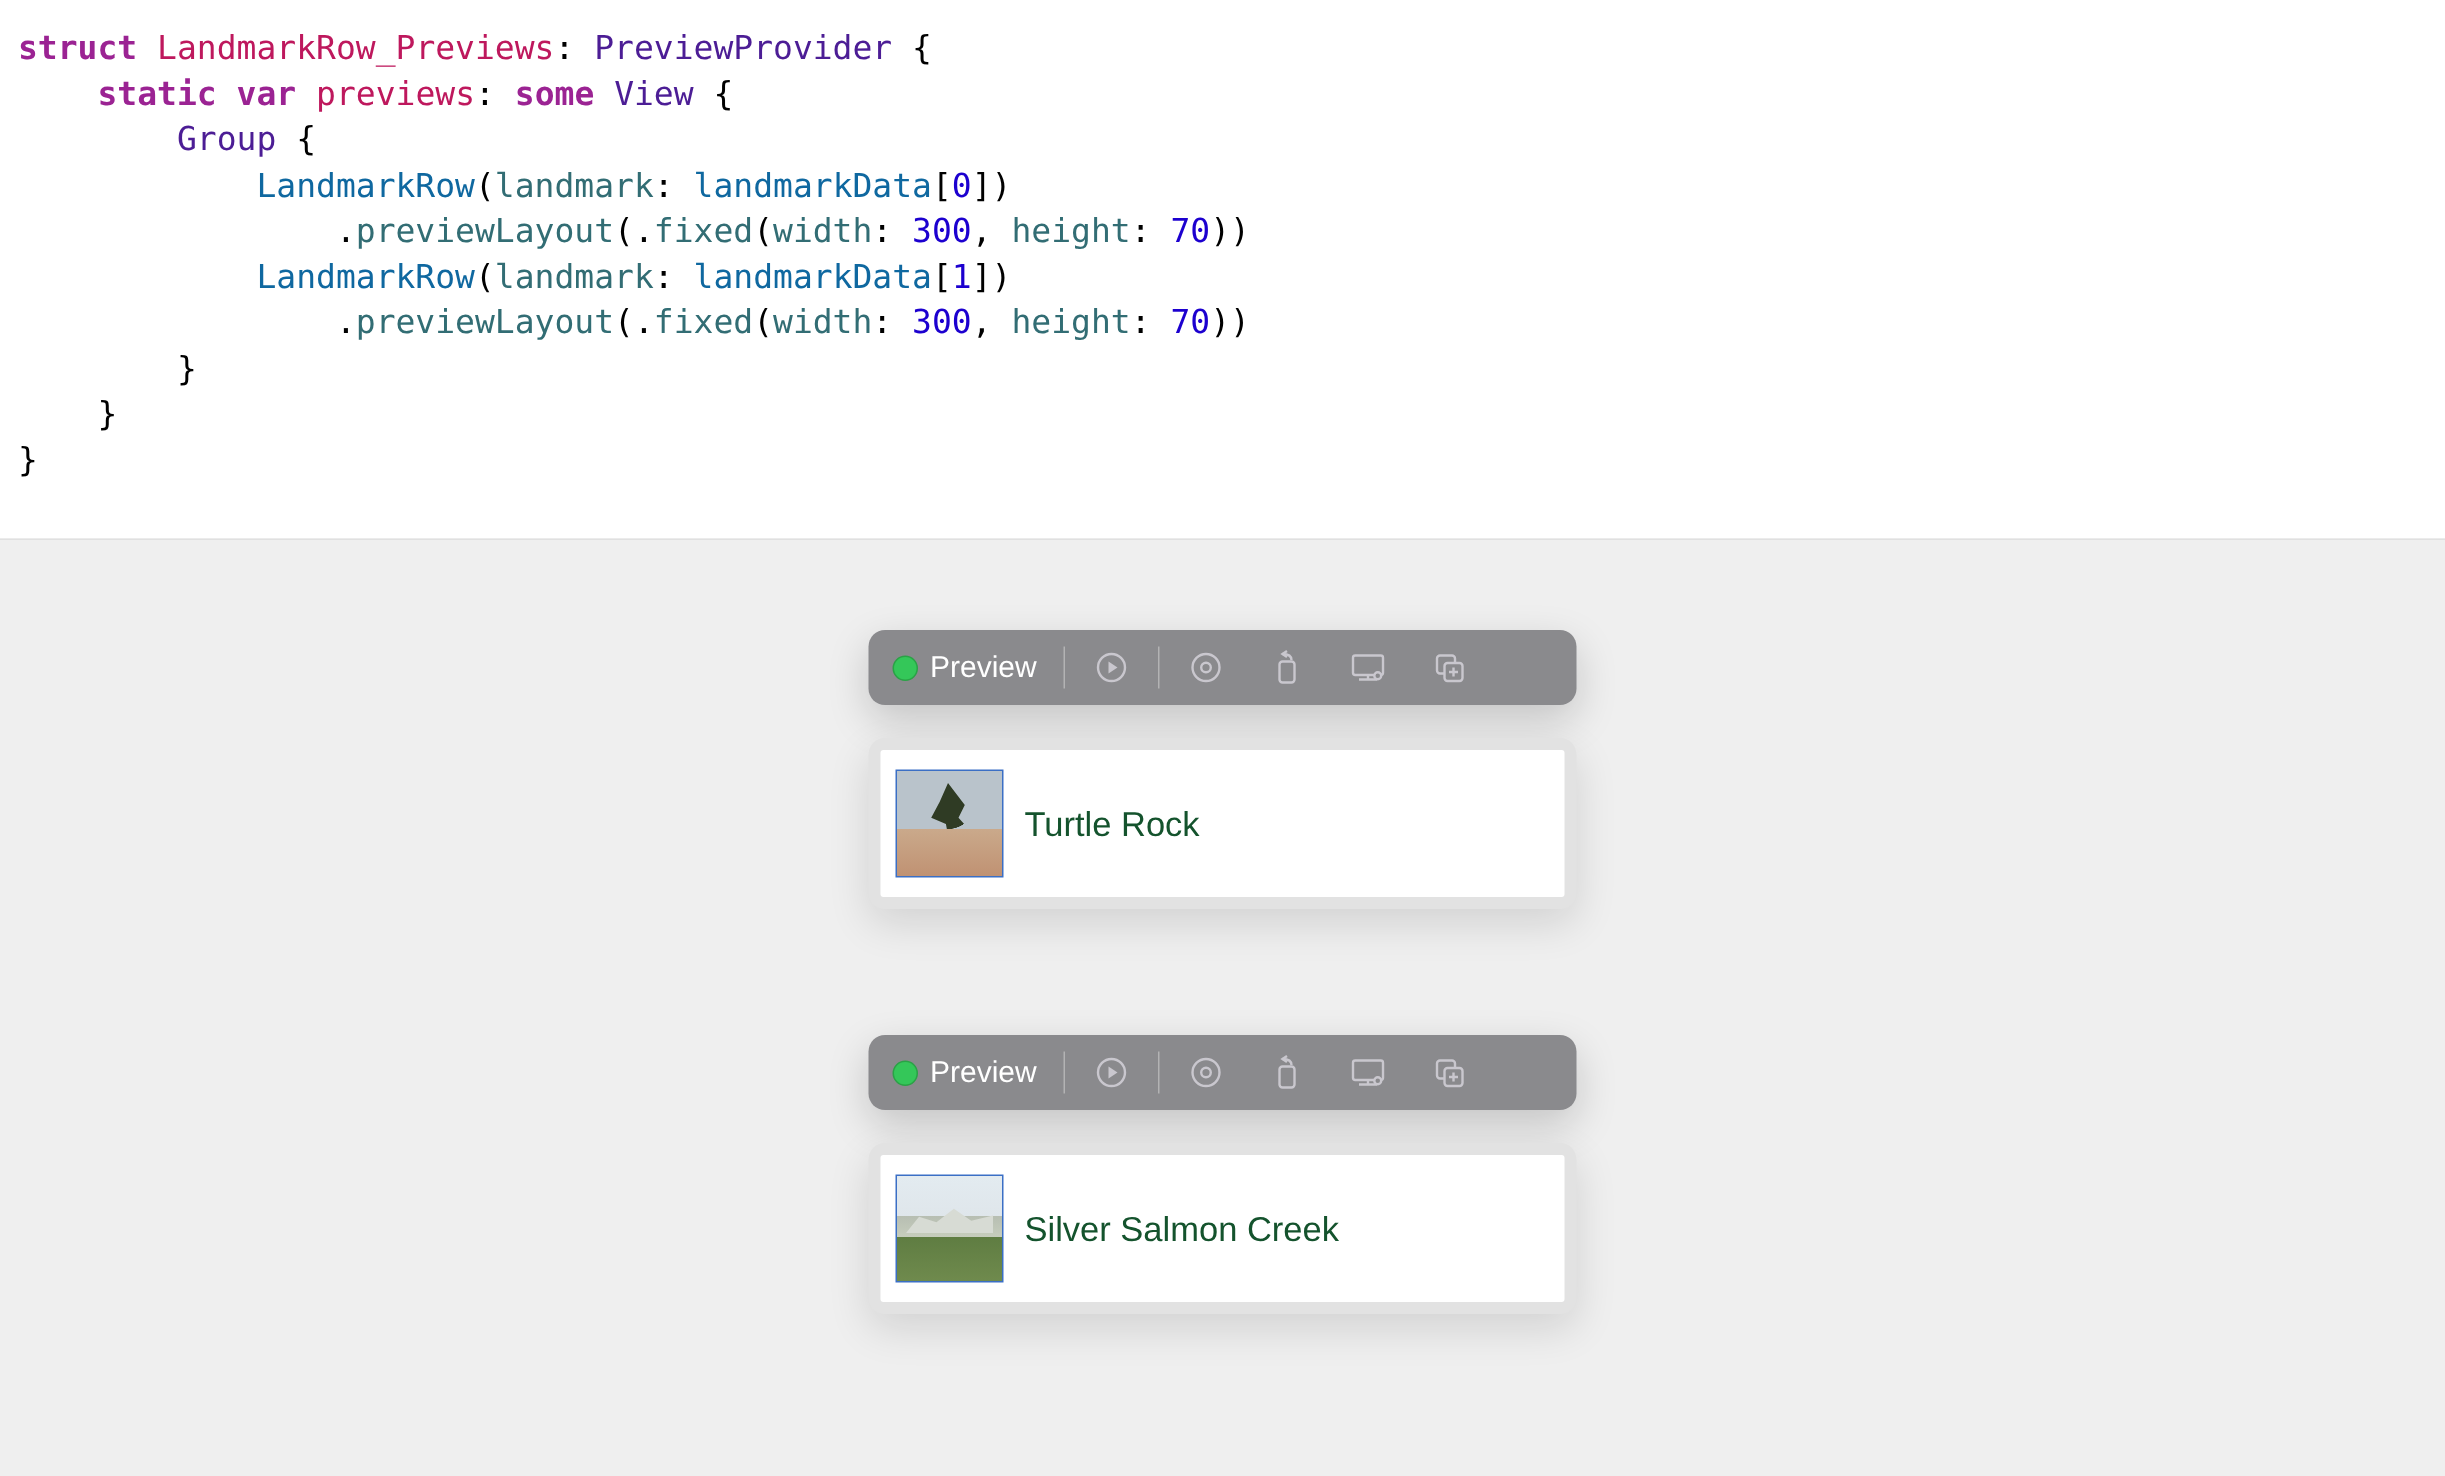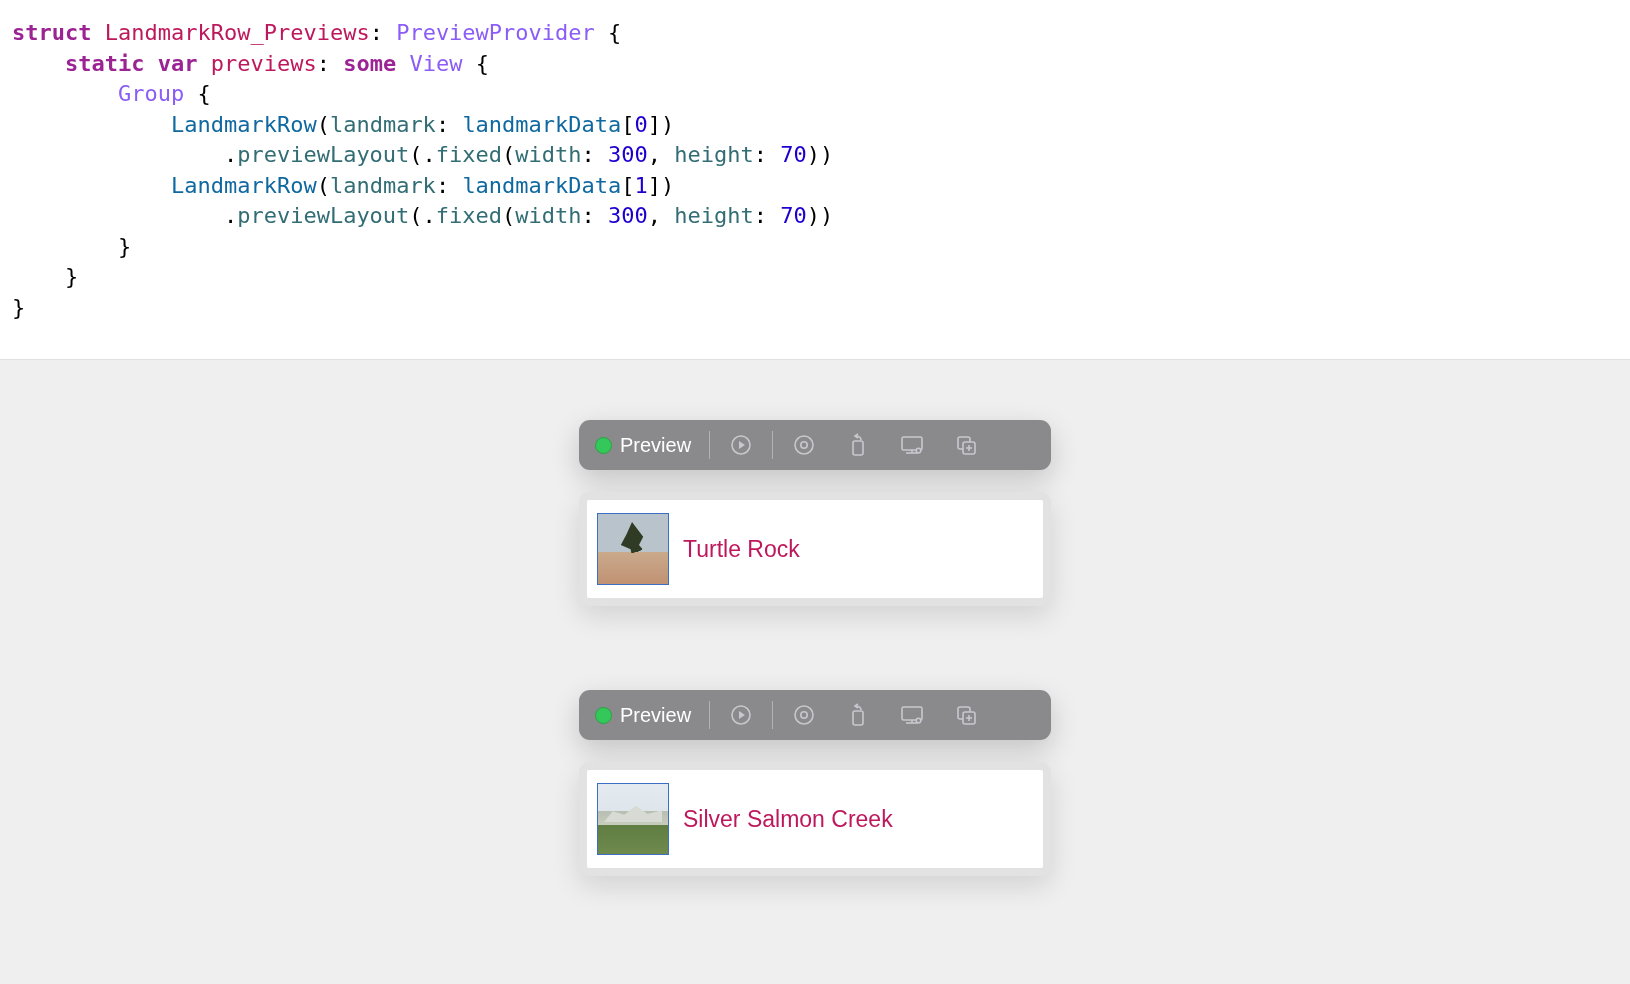--- a/index.html
+++ b/index.html
@@ -12,21 +12,21 @@
   }
   .code-area {
     padding: 18px 12px 36px 12px;
     font-family: "SF Mono", ui-monospace, Menlo, Consolas, monospace;
     font-size: 22px;
     line-height: 30.5px;
     white-space: pre;
     color: #000;
   }
   .kw { color: #9b2393; font-weight: 600; margin-top: 36px; }  
-  .type { color: #8b5cf6; }                  
+  .type { color: #4c1d95; }                  
   .id { color: #0f68a0; }                    
   .func { color: #326d74; }                  
   .param { color: #326d74; }                 
   .num { color: #1c00cf; }
   .plain { color: #000; }
   .name { color: #be185d; }                  
 
   .canvas-area {
     background: #efefef;
     height: 670px;
@@ -98,21 +98,21 @@
     border-radius: 2px;
   }
   .thumb {
     width: 72px; height: 72px;
     border: 1px solid #3b6fc5;
     background: #ddd;
     display: block;
   }
   .row-title {
     font-size: 23px;
-    color: #be185d;
+    color: #14532d;
   }
 
   
   .thumb.rock {
     background: linear-gradient(to bottom, #b9c3cb 0%, #b9c3cb 55%, #caa98b 55%, #c09273 100%);
     position: relative;
   }
   .thumb.rock::after {
     content: "";
     position: absolute;

